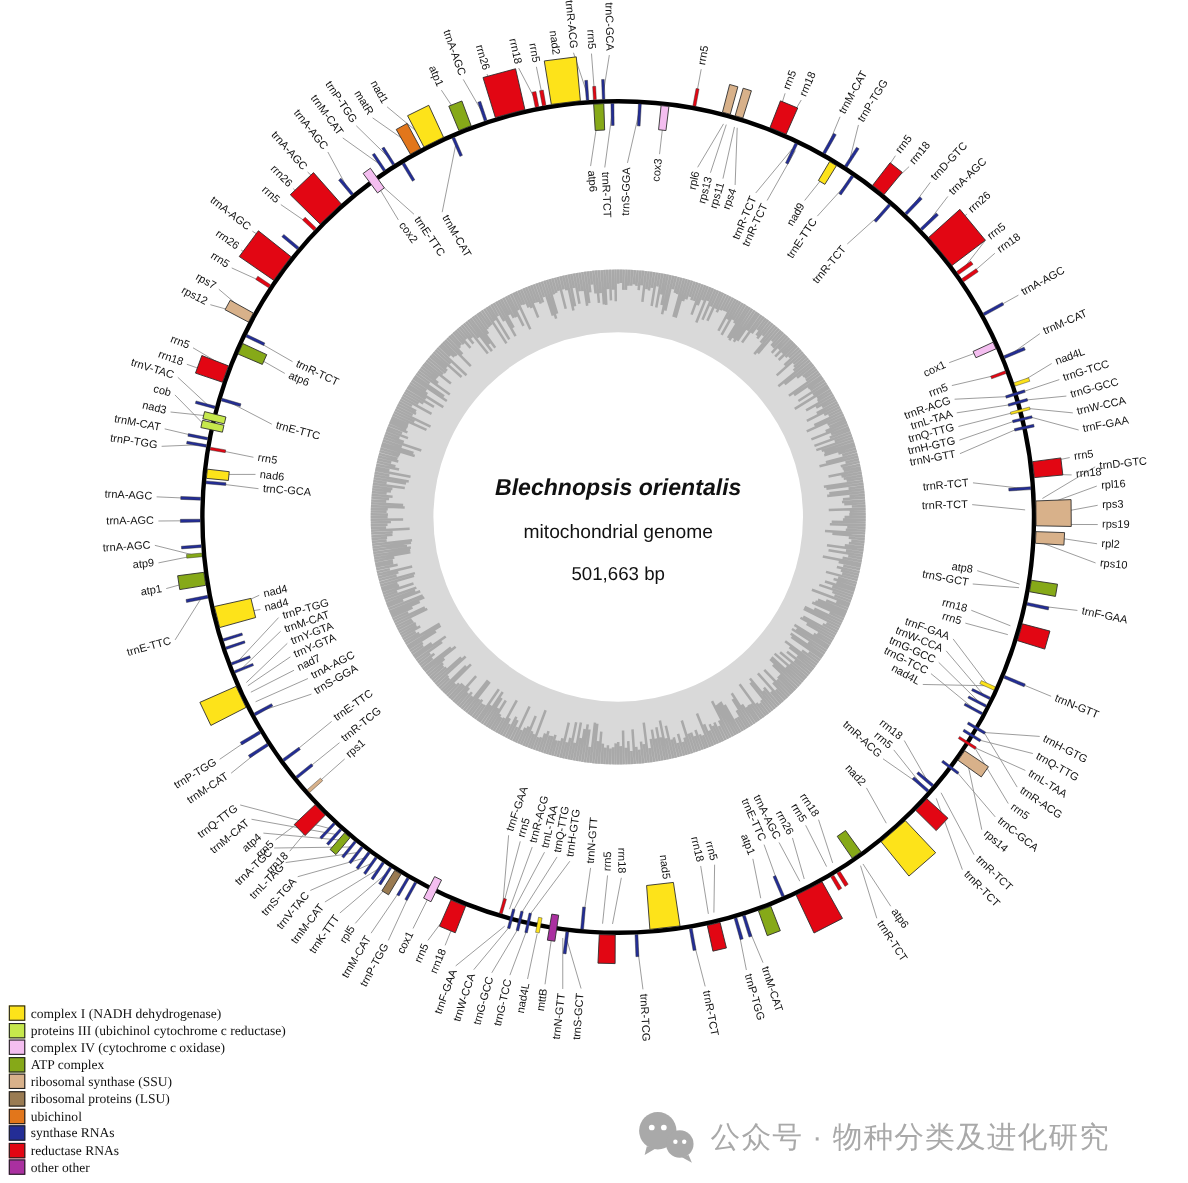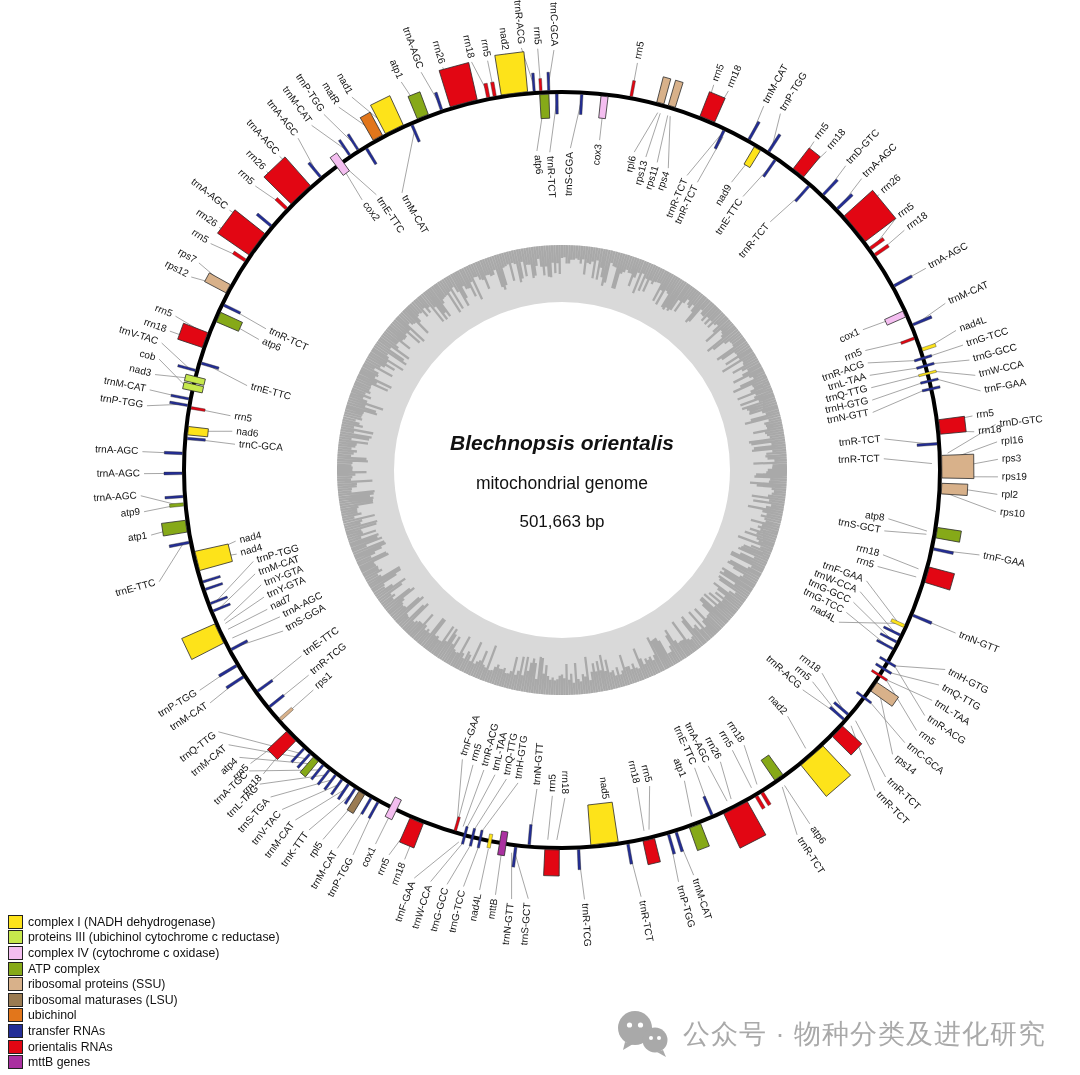--- a/index.html
+++ b/index.html
@@ -1,22 +1,22 @@
 <!DOCTYPE html>
 <html><head>
 <meta charset="utf-8">
 <style>
   html,body{margin:0;padding:0;background:#ffffff;font-family:"Liberation Sans",sans-serif;}
   #fig{position:relative;width:1080px;height:1075px;background:#fff;overflow:hidden;}
   #plot{position:absolute;left:0;top:0;}
   #legend{position:absolute;left:8px;top:914px;}
-  .leg-row{display:flex;align-items:center;height:15.6px;}
+  .leg-row{display:flex;height:15.6px;font-family:Liberation Serif, serif;}
   .leg-sw{width:13px;height:12px;border:1px solid #222;margin-right:5px;flex:0 0 auto;}
   .leg-lab{font-size:12.3px;color:#111;white-space:nowrap;}
-  #watermark{position:absolute;left:611px;top:1003px;width:470px;height:62px;display:flex;align-items:center;}
+  #watermark{position:absolute;left:574px;top:1003px;width:470px;height:62px;display:flex;align-items:center;}
   #wm-text{font-size:27px;color:#a9a9a9;letter-spacing:1px;white-space:nowrap;margin-left:10px;}
   text.glabel{font-size:10px;fill:#111;}
   text.ttl1{font-size:21px;font-weight:bold;font-style:italic;fill:#111;}
   text.ttl2{font-size:17.5px;fill:#111;}
   text.ttl3{font-size:17px;fill:#111;}
 </style>
 </head>
 <body>
 
 <div id="fig">
@@ -549,41 +549,41 @@
       <div class="leg-row">
         <span class="leg-sw" style="background: rgb(244, 190, 240);"></span>
         <span class="leg-lab">complex IV (cytochrome c oxidase)</span>
       </div>
       <div class="leg-row">
         <span class="leg-sw" style="background: rgb(134, 169, 24);"></span>
         <span class="leg-lab">ATP complex</span>
       </div>
       <div class="leg-row">
         <span class="leg-sw" style="background: rgb(216, 177, 138);"></span>
-        <span class="leg-lab">ribosomal proteins (SSU)</span>
+        <span class="leg-lab">ribosomal synthase (SSU)</span>
       </div>
       <div class="leg-row">
         <span class="leg-sw" style="background: rgb(154, 123, 82);"></span>
-        <span class="leg-lab">ribosomal maturases (LSU)</span>
+        <span class="leg-lab">ribosomal proteins (LSU)</span>
       </div>
       <div class="leg-row">
         <span class="leg-sw" style="background: rgb(226, 118, 27);"></span>
         <span class="leg-lab">ubichinol</span>
       </div>
       <div class="leg-row">
         <span class="leg-sw" style="background: rgb(35, 45, 150);"></span>
-        <span class="leg-lab">transfer RNAs</span>
+        <span class="leg-lab">synthase RNAs</span>
       </div>
       <div class="leg-row">
         <span class="leg-sw" style="background: rgb(226, 6, 19);"></span>
-        <span class="leg-lab">orientalis RNAs</span>
+        <span class="leg-lab">reductase RNAs</span>
       </div>
       <div class="leg-row">
         <span class="leg-sw" style="background: rgb(170, 48, 160);"></span>
-        <span class="leg-lab">mttB genes</span>
+        <span class="leg-lab">other other</span>
       </div>
     </div>
 
   <div id="watermark">
     <svg width="62" height="56" viewBox="0 0 62 56">
       <g fill="#a9a9a9">
         <circle cx="24" cy="22" r="17"></circle>
         <path d="M14 36 L12 44 L22 38 Z"></path>
         <circle cx="44" cy="34" r="12.5"></circle>
         <path d="M52 44 L55 51 L46 46 Z"></path>

